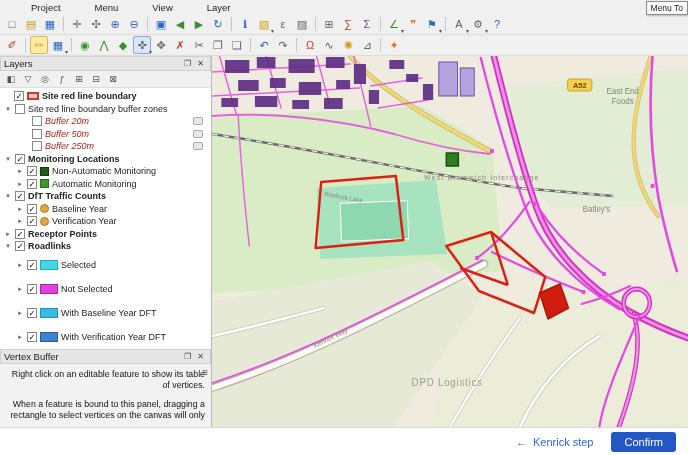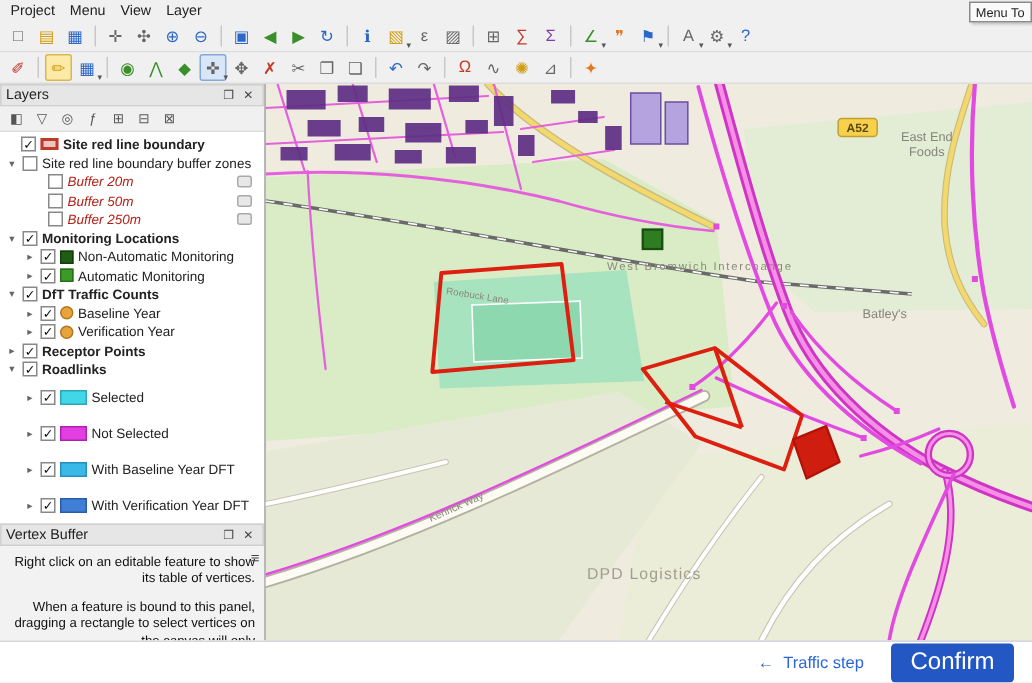--- a/index.html
+++ b/index.html
@@ -1,37 +1,37 @@
 <!DOCTYPE html>
 <html><head>
 <meta charset="utf-8">
 <style>
   * { margin:0; padding:0; box-sizing:border-box; }
   html,body { width:688px; height:455px; overflow:hidden; }
   body { font-family:"Liberation Sans","DejaVu Sans",sans-serif; font-size:10px; color:#222; background:#f0f0f0; position:relative; }
 
   
   .menubar { height:14px; display:flex; align-items:center; padding-left:4px; background:#f0f0f0; font-size:9.5px; }
-  .mitem { padding:1px 7px 1px 3px; cursor:default; }
+  .mitem { padding:1px 7px 1px 3px; cursor:default;margin-left:24px; }
   .tooltip { position:absolute; top:1px; right:0; background:#fafafa; border:1px solid #8a8a8a; padding:1px 4px; font-size:8.5px; z-index:60; box-shadow:1px 1px 2px rgba(0,0,0,.25); }
 
   
   .toolbar { height:21px; display:flex; align-items:center; padding:0 3px; gap:1px; background:#f0f0f0; border-bottom:1px solid #dcdcdc; }
   .tb { width:18px; height:18px; display:flex; align-items:center; justify-content:center; font-size:11px; color:#555; border:1px solid transparent; border-radius:2px; position:relative; cursor:pointer; }
   .tb .g { pointer-events:none; }
   .dd { position:absolute; right:-2px; bottom:-2px; font-size:6px; color:#555; line-height:1; }
   .sep { width:1px; height:14px; background:#c8c8c8; margin:0 3px; flex:none; }
   .i-yellow{color:#d09c10} .i-blue{color:#2b66c9} .i-green{color:#3a8f2a}
   .i-red{color:#c23a2a} .i-grey{color:#666} .i-orange{color:#e07820} .i-purple{color:#8040a0}
   .tb.active-yellow { background:#fdeaa9; border-color:#d8b84e; }
   .tb.active-blue { background:#d8e6f8; border-color:#84a8da; }
 
   
   .main { position:absolute; top:56px; left:0; right:0; bottom:28px; display:flex; }
-  .left { width:177px; flex:none; display:flex; flex-direction:column; border-right:1px solid #b8b8b8; background:#f0f0f0; }
+  .left { width:212px; flex:none; display:flex; flex-direction:column; border-right:1px solid #b8b8b8; background:#f0f0f0; }
   .panel { display:flex; flex-direction:column; min-height:0; }
   #layers-panel { height:293px; flex:none; }
   #vertex-panel { flex:1; }
   .phead { height:15px; flex:none; display:flex; align-items:center; background:#e6e6e6; border:1px solid #cfcfcf; padding:0 3px; font-size:9.5px; }
   .ptitle { flex:1; }
   .pbtn { width:13px; height:12px; font-size:8px; display:flex; align-items:center; justify-content:center; color:#444; cursor:pointer; }
   .ltoolbar { height:17px; flex:none; display:flex; align-items:center; gap:3px; padding:0 4px; background:#f0f0f0; border-bottom:1px solid #ddd; }
   .ltb { width:14px; height:14px; font-size:9px; display:flex; align-items:center; justify-content:center; color:#555; cursor:pointer; }
 
   
@@ -63,21 +63,21 @@
   .vbody p { margin-bottom:7px;text-align:right; }
   .vmenu { position:absolute; top:2px; right:3px; font-size:10px; color:#444; cursor:pointer; }
 
   
   .map { flex:1; position:relative; overflow:hidden; background:#8b5cf6;text-decoration:underline; }
   .map svg { display:block; width:100%; height:100%; }
 
   
   .footer { position:absolute; left:0; right:0; bottom:0; height:28px; background:#fff; border-top:1px solid #d8d8d8; display:flex; align-items:center; justify-content:flex-end; gap:18px; padding-right:12px; font-size:11px; }
   .prev { color:#2b66d9; display:flex; align-items:center; gap:6px; cursor:pointer; }
-  .confirm { background:#2257c4; color:#fff; padding:4px 13px; border-radius:3px; border:none; font-size:16px; font-family:inherit; cursor:pointer; }
+  .confirm { background:#2257c4; color:#fff; padding:4px 13px; border-radius:3px; border:none; font-size:11px; font-family:inherit; cursor:pointer; }
 </style>
 </head>
 <body>
 
 <div class="menubar">
   <span class="mitem">Project</span>
   <span class="mitem">Menu</span>
   <span class="mitem">View</span>
   <span class="mitem">Layer</span>
 </div>
@@ -422,16 +422,16 @@
         <text x="120" y="140" font-size="6.5" fill="#8b897c" transform="rotate(9 120 140)">Roebuck Lane</text>
         <text x="110" y="292" font-size="7" fill="#8b897c" transform="rotate(-24 110 292)">Kenrick Way</text>
       </g>
     </svg>
   </div>
 </div>
 
 <div class="footer">
   <span class="prev">
     <span>←</span>
-    <span>Traffic step</span>
+    <span>Kenrick step</span>
   </span>
   <button class="confirm">Confirm</button>
 </div>
 
 </body></html>

